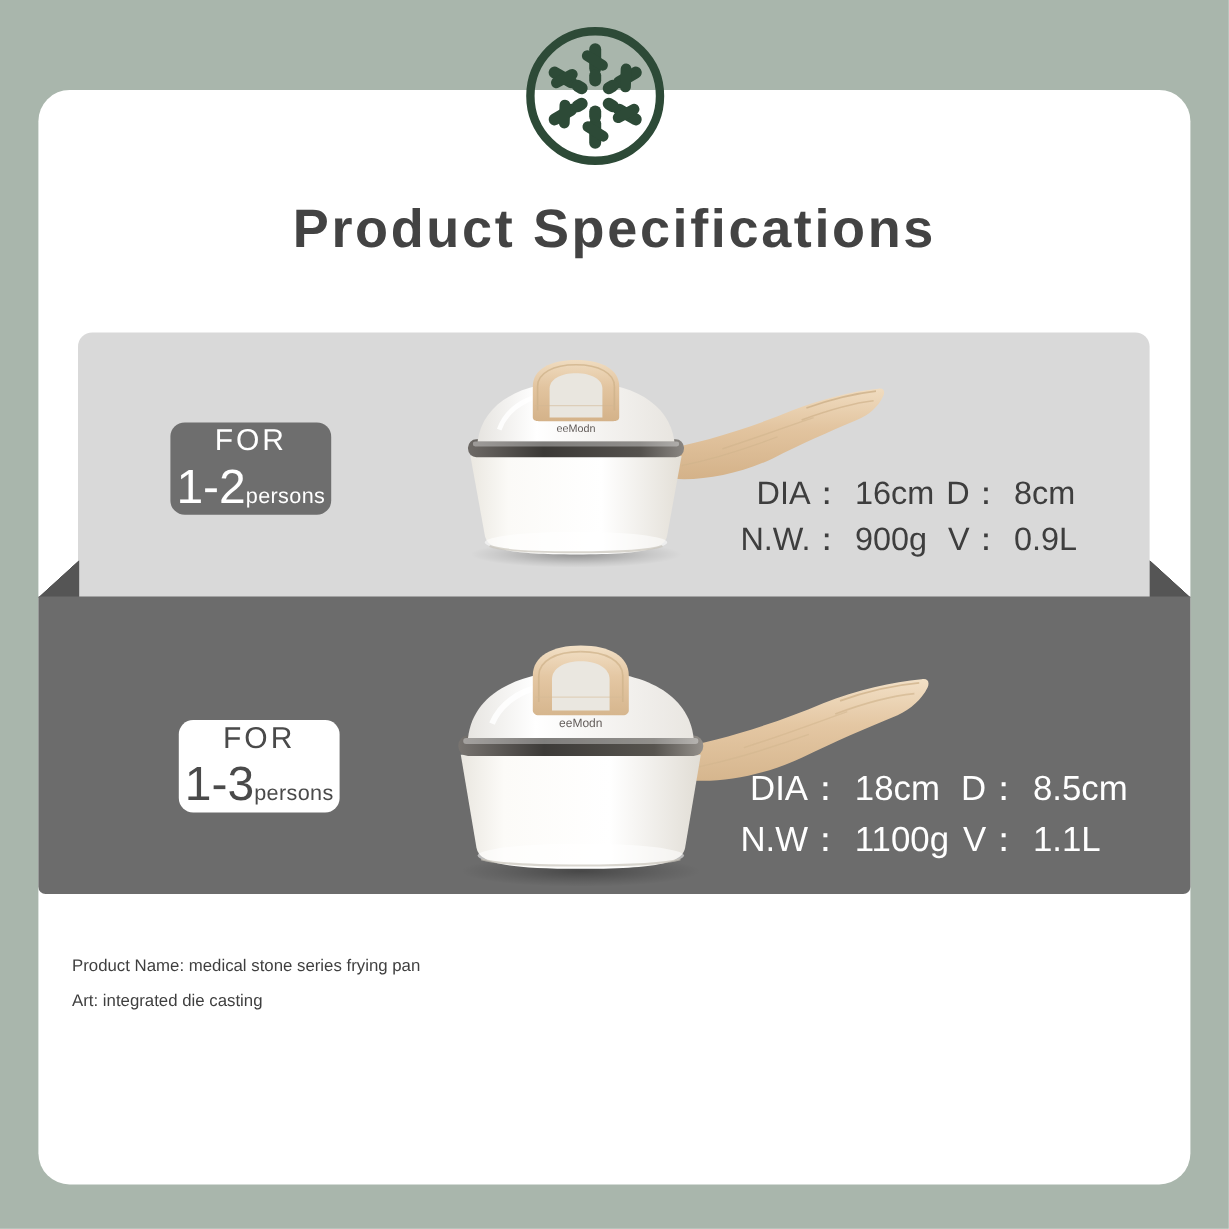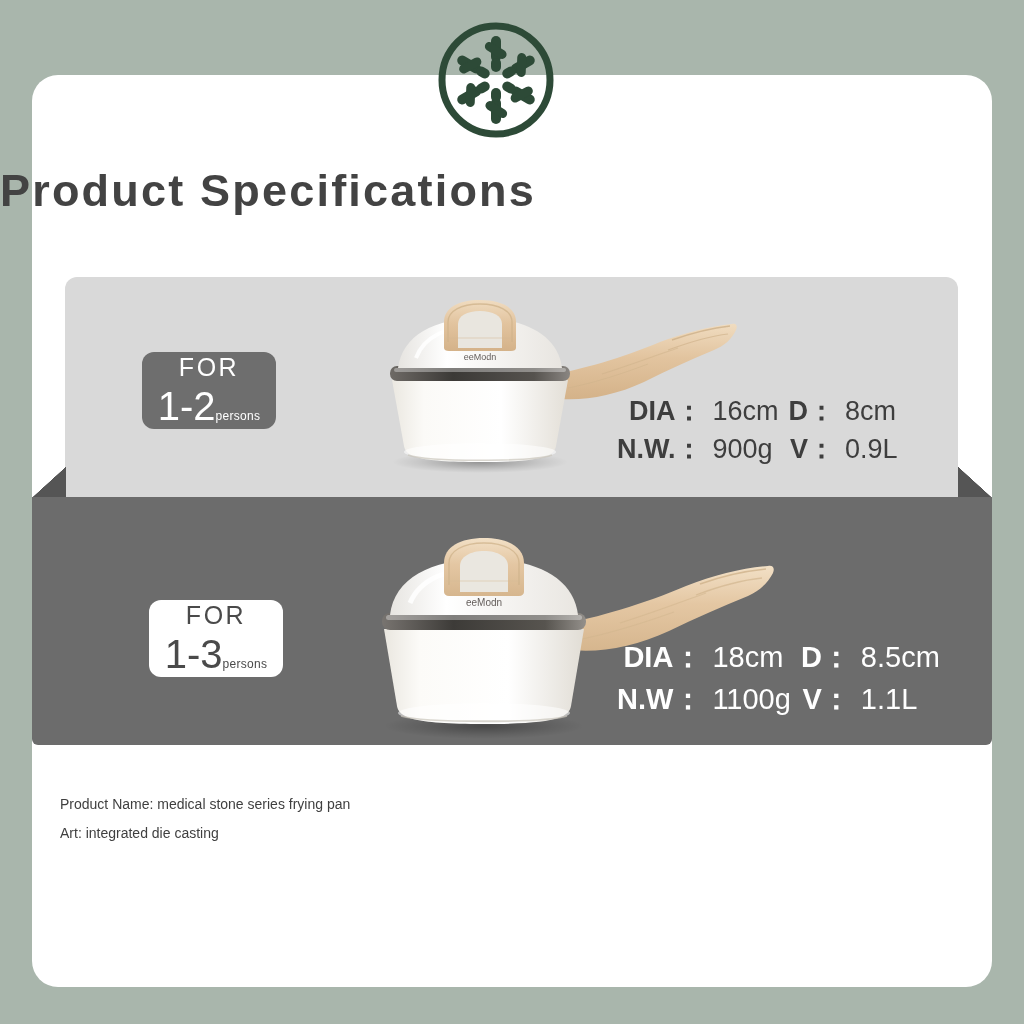--- a/index.html
+++ b/index.html
@@ -38,21 +38,21 @@
     z-index: 30;
   }
   .logo svg { display: block; width: 124px; height: 124px; }
 
   
   .title {
     position: absolute;
     left: 0;
     top: 165px;
     width: 1024px;
-    text-align: left;
+    text-align: center;
     font-size: 45px;
     font-weight: 700;
     letter-spacing: 2.2px;
     color: #434343;
     z-index: 20;
   }
 
   
   .showcase {
     position: absolute;
@@ -122,34 +122,34 @@
     letter-spacing: 2.5px;
     line-height: 1;
     margin-bottom: 6px;
   }
   .badge .count {
     display: flex;
     align-items: baseline;
     line-height: 1;
   }
   .badge .count .num { font-size: 40px; font-weight: 400; letter-spacing: 0px; }
-  .badge .count .persons { font-size: 12px; font-weight: 400; letter-spacing: .3px; }
+  .badge .count .persons { font-size: 18px; font-weight: 400; letter-spacing: .3px; }
   .badge-dark .for, .badge-dark .count { color: #ffffff; }
   .badge-light .for, .badge-light .count { color: #4a4a4a; }
 
   
   .specs {
     position: absolute;
     display: grid;
     grid-template-columns: auto auto auto auto;
     column-gap: 10px;
     row-gap: 2px;
     align-items: baseline;
   }
-  .specs .lab { text-align: right; font-weight: 700; }
+  .specs .lab { text-align: right; font-weight: 400; }
   .specs .val { text-align: left; font-weight: 400; }
   .specs .gap { width: 34px; }
 
   .specs-1 { left: 585px; top: 193px; font-size: 27px; color: #3e3e3e; }
   .specs-2 { left: 585px; top: 438px; font-size: 29px; color: #ffffff; }
 
   
   .pan { position: absolute; }
   .pan svg { display: block; }
   .pan-1 { left: 340px; top: 92px; }

